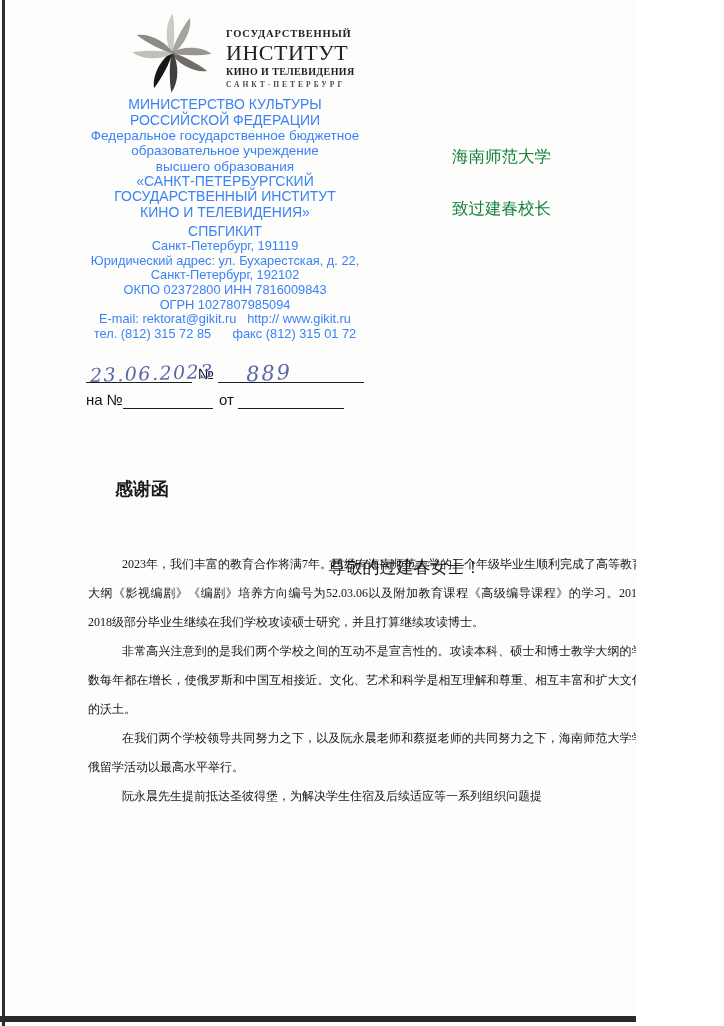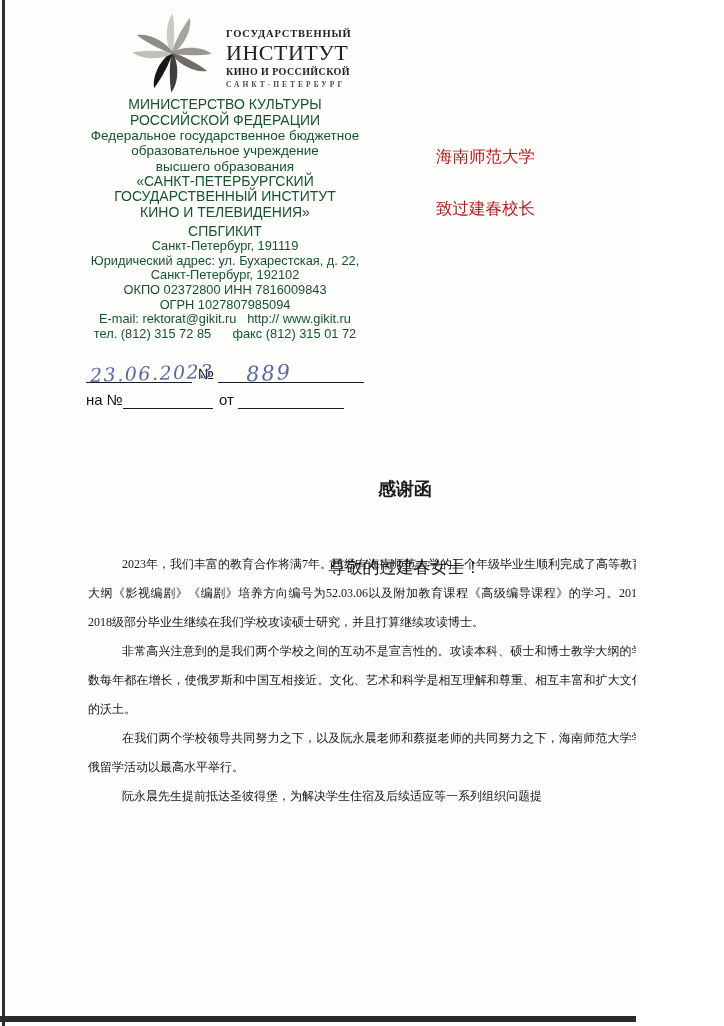--- a/index.html
+++ b/index.html
@@ -11,44 +11,44 @@
   
   .logo-star{position:absolute;left:126px;top:11px;width:92px;height:84px;}
   .logo-text{position:absolute;left:226px;top:27px;width:150px;
              font-family:"Liberation Serif","DejaVu Serif",serif;color:#20201e;}
   .logo-l1{font-size:10.5px;font-weight:bold;letter-spacing:0.8px;line-height:14px;}
   .logo-l2{font-size:22px;font-weight:normal;letter-spacing:0.5px;line-height:24px;}
   .logo-l3{font-size:10px;font-weight:bold;letter-spacing:0.4px;line-height:14px;}
   .logo-l4{font-size:7.5px;letter-spacing:3px;line-height:12px;color:#4a4a48;font-weight:bold;}
 
   
-  .letterhead{position:absolute;left:52px;top:97px;width:346px;text-align:center;color:#14532d;}
+  .letterhead{position:absolute;left:52px;top:97px;width:346px;text-align:center;color:#3b82f6;}
   .lh-line{white-space:pre;}
   .lh-a{font-size:14px;line-height:15.6px;}
   .lh-b{font-size:13.5px;line-height:15.2px;}
   .lh-c{font-size:12.8px;line-height:14.6px;}
   .lh-gap{height:3px;}
 
   
   .refblock{position:absolute;left:86px;top:362px;width:300px;font-size:15px;color:#161616;}
   .ref-row{display:flex;align-items:flex-end;}
   .ref-row2{margin-top:5px;}
   .u-line{display:inline-block;border-bottom:1.7px solid #1d1d1d;height:20px;}
   .hand{font-family:"DejaVu Serif","Liberation Serif",serif;font-style:italic;color:#5b66a8;}
   .hand-date{font-size:19px;letter-spacing:1.5px;transform:rotate(-2deg);display:inline-block;padding-left:4px;}
   .hand-num{font-size:21px;letter-spacing:2px;transform:rotate(-3deg);display:inline-block;padding-left:28px;}
   .ref-label{padding:0 4px 1px 6px;}
 
   
-  .addressee{position:absolute;left:436px;top:146px;width:220px;
-             font-family:"Liberation Serif",serif;font-size:16.5px;color:#b91c1c;}
+  .addressee{position:absolute;left:452px;top:146px;width:220px;
+             font-family:"Liberation Serif",serif;font-size:16.5px;color:#15803d;}
   .addr-line2{margin-top:30px;}
 
   
-  .title-wrap{position:absolute;left:115px;top:477px;width:580px;text-align:center;
+  .title-wrap{position:absolute;left:115px;top:477px;width:580px;text-align:left;
               font-family:Liberation Mono, monospace;}
   .letter-title{font-size:18px;font-weight:bold;color:#1a1a1a;}
   .salutation{position:absolute;left:115px;top:515px;width:580px;text-align:center;
               font-family:"Liberation Serif",serif;font-size:17px;color:#1a1a1a;margin-top:41px;}
   .body-text{position:absolute;left:88px;top:550px;width:580px;
              font-family:"Liberation Serif",serif;font-size:12px;line-height:29px;
              text-align:justify;color:#151515;}
   .body-text p{margin:0;text-indent:34px;}
 </style>
 </head>
@@ -75,21 +75,21 @@
       <g transform="rotate(270 50 50)">
         <path d="M50 52 C41 38 41 15 50 3 C53 18 53 40 50 52 Z" transform="rotate(-13 50 50)" fill="#c1bfbb"></path>
         <path d="M50 52 C41 38 41 15 50 3 C53 18 53 40 50 52 Z" transform="rotate(13 50 50) scale(-1,1) translate(-100,0)" fill="#8d8b87"></path>
       </g>
     </g>
   </svg>
 
   <div class="logo-text">
     <div class="logo-l1">ГОСУДАРСТВЕННЫЙ</div>
     <div class="logo-l2">ИНСТИТУТ</div>
-    <div class="logo-l3">КИНО И РОССИЙСКОЙ</div>
+    <div class="logo-l3">КИНО И ТЕЛЕВИДЕНИЯ</div>
     <div class="logo-l4">САНКТ-ПЕТЕРБУРГ</div>
   </div>
 
   <div class="letterhead">
     <div class="lh-line lh-a">МИНИСТЕРСТВО КУЛЬТУРЫ</div>
     <div class="lh-line lh-a">РОССИЙСКОЙ ФЕДЕРАЦИИ</div>
     <div class="lh-line lh-b">Федеральное государственное бюджетное</div>
     <div class="lh-line lh-b">образовательное учреждение</div>
     <div class="lh-line lh-b">высшего образования</div>
     <div class="lh-line lh-a">«САНКТ-ПЕТЕРБУРГСКИЙ</div>

